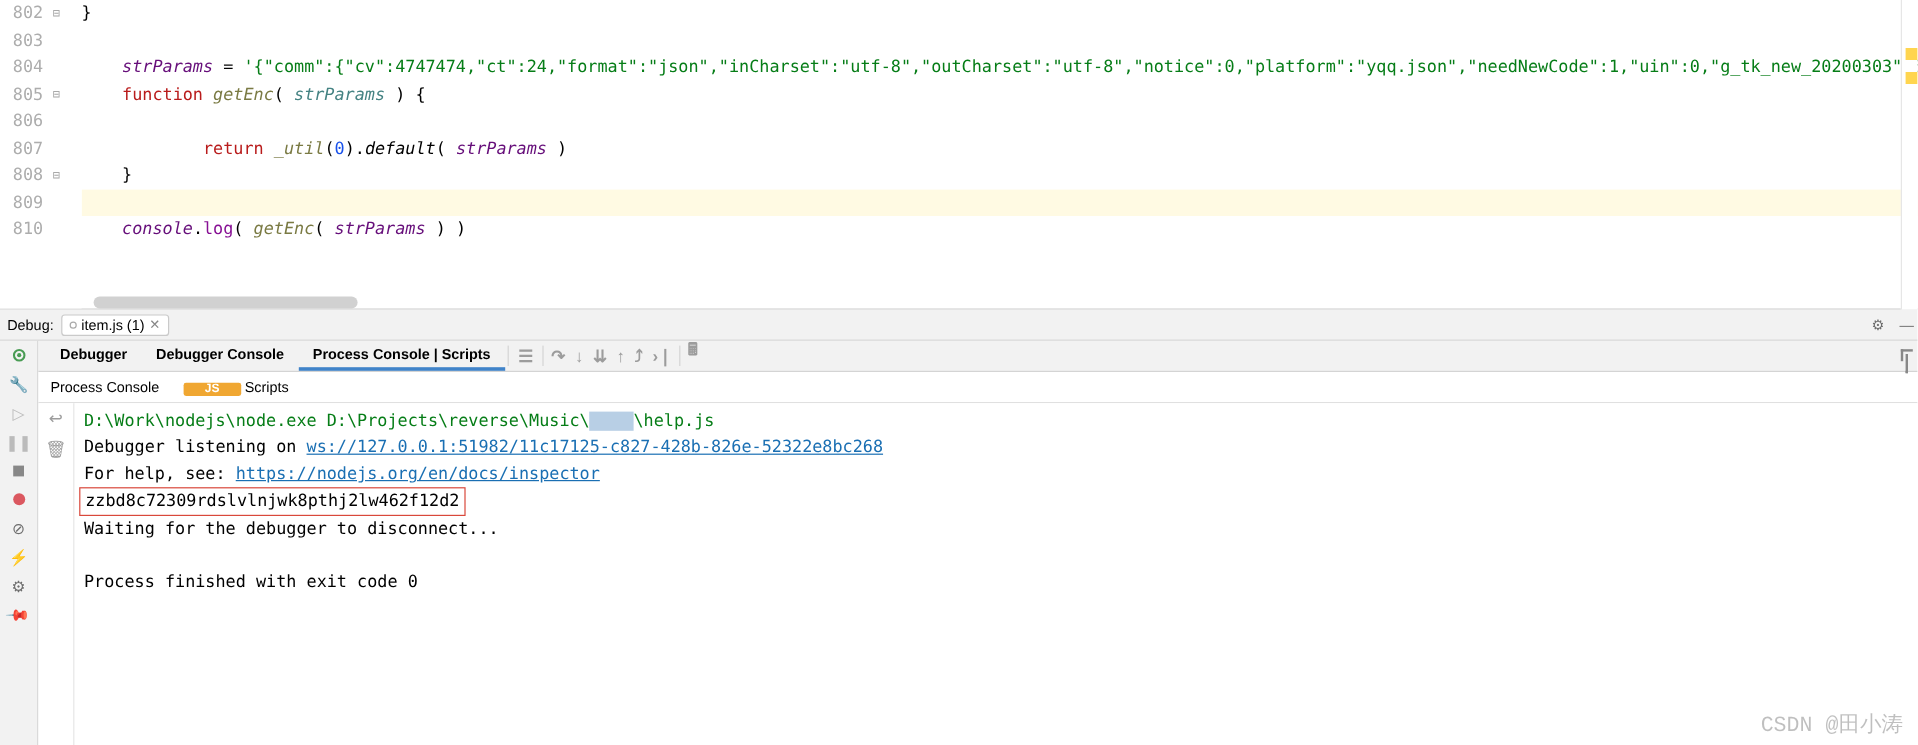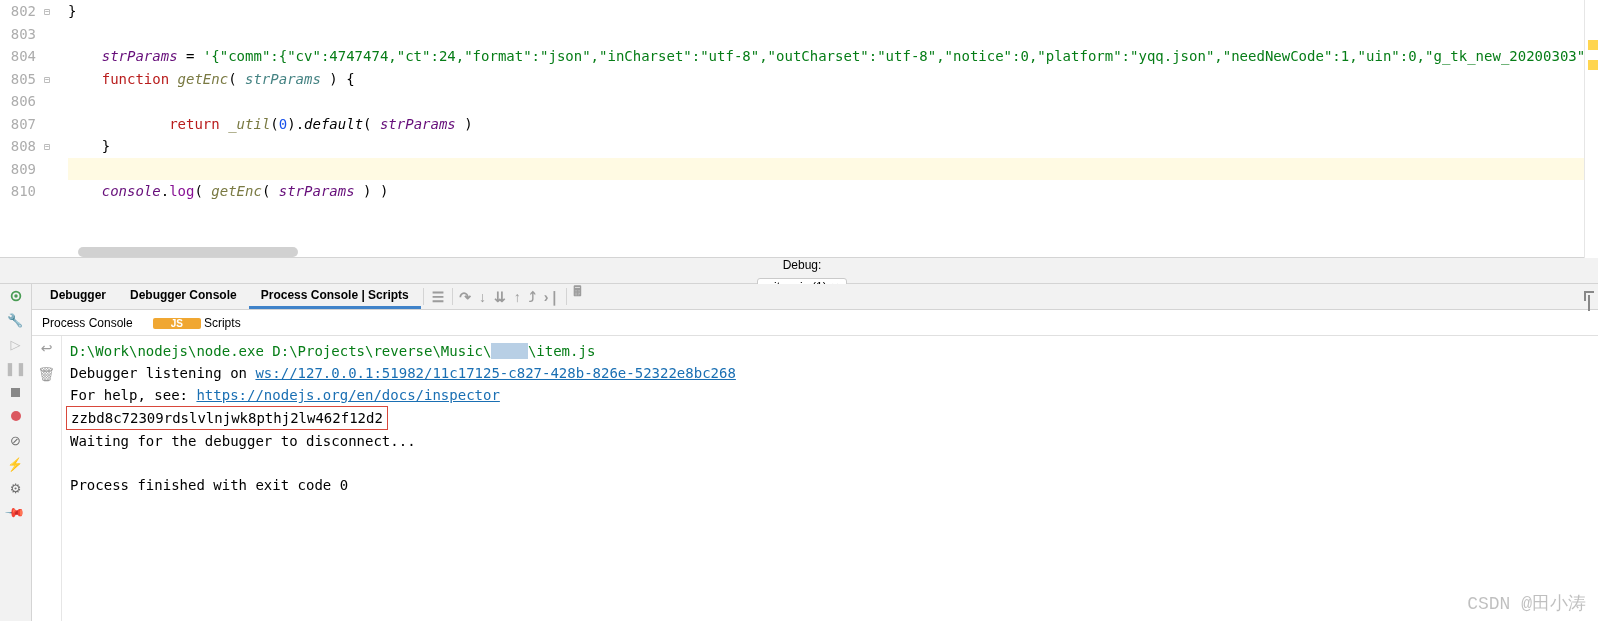--- a/index.html
+++ b/index.html
@@ -59,21 +59,21 @@
   }
   .right-strip {
     position: absolute; top:0; right:0; height:258px; width:14px;
     border-left:1px solid #e6e6e6; background:#fff;
   }
   .right-strip .warn { position:absolute; right:0; width:10px; height:10px; background:#ffd54f; }
 
   .debug-row {
     height: 26px; display:flex; align-items:center;
     border-bottom:1px solid #d4d4d4; background:#f2f2f2;
-    padding-left:6px; gap:6px;flex-direction:column;
+    padding-left:6px; gap:6px;
   }
   .debug-row .lbl { color:#000; }
   .chip {
     display:flex; align-items:center; gap:4px;
     background:#fff; border:1px solid #cacaca; border-radius:3px;
     padding:1px 6px; height:18px; font-size:12px;
   }
   .hole { width:6px; height:6px; border-radius:50%; border:1px solid #aaa; display:inline-block;}
   .chip .x { color:#888; font-size:11px; cursor:pointer;}
   .spacer { flex:1; }
@@ -230,21 +230,21 @@
       <span class="subtab">Process Console</span>
       <span class="subtab"><span class="js-badge">JS</span><span>Scripts</span></span>
     </div>
 
     <div class="body-wrap">
       <div class="mini-col">
         <div class="ico tb-ico">↩</div>
         <div class="ico tb-ico">🗑</div>
       </div>
       <div class="console">
-        <div><span class="green">D:\Work\nodejs\node.exe D:\Projects\reverse\Music\</span><span style="background:#b8cfe5;padding:0 14px;">&nbsp;</span><span class="green">\item.js</span></div>
+        <div><span class="green">D:\Work\nodejs\node.exe D:\Projects\reverse\Music\</span><span style="background:#b8cfe5;padding:0 14px;">&nbsp;</span><span class="green">\help.js</span></div>
         <div><span>Debugger listening on </span><a href="#">ws://127.0.0.1:51982/11c17125-c827-428b-826e-52322e8bc268</a></div>
         <div><span>For help, see: </span><a href="#">https://nodejs.org/en/docs/inspector</a></div>
         <div><span class="redbox">zzbd8c72309rdslvlnjwk8pthj2lw462f12d2</span></div>
         <div>Waiting for the debugger to disconnect...</div>
         <div>&nbsp;</div>
         <div>Process finished with exit code 0</div>
       </div>
     </div>
   </div>
 </div>

